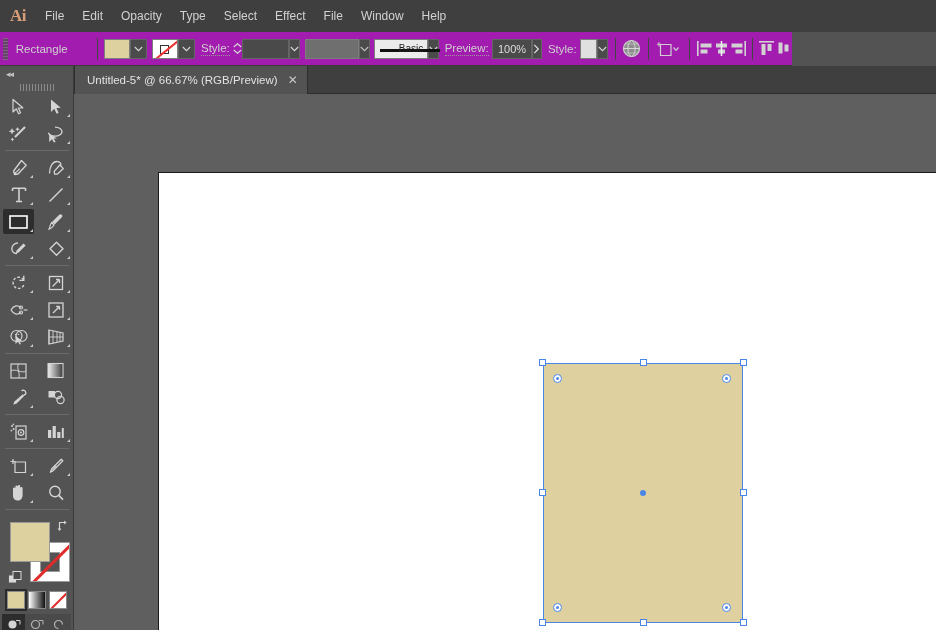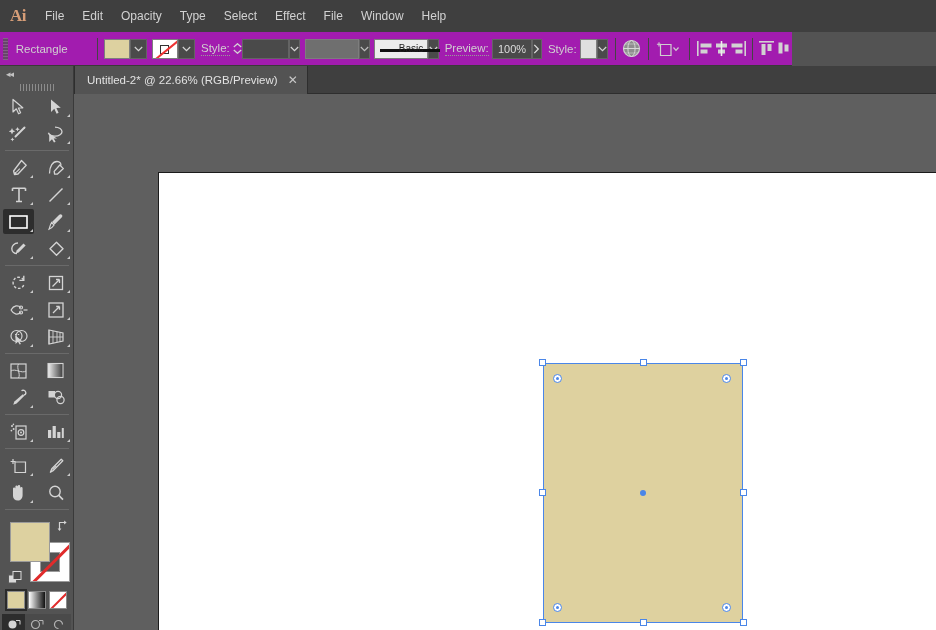--- a/index.html
+++ b/index.html
@@ -401,21 +401,21 @@
     <div class="icon-btn">
       <svg class="align-ico" viewBox="0 0 17 17">
         <rect x="3.5" y="2.5" width="4" height="11" fill="#d2d2d2"></rect>
         <rect x="9.5" y="4.5" width="4" height="7" fill="#d2d2d2"></rect>
       </svg>
     </div>
   </div>
 
   <div class="tabbar">
     <div class="doctab">
-      <span class="doctab-title">Untitled-2* @ 22.66% (RGB/Preview)</span>
+      <span class="doctab-title">Untitled-5* @ 66.67% (RGB/Preview)</span>
       <span class="doctab-close">✕</span>
     </div>
   </div>
 
   <div class="toolpanel">
     <div class="tp-collapse">◂◂</div>
     <div class="tp-grip">
         <i></i>
       </div>
 

